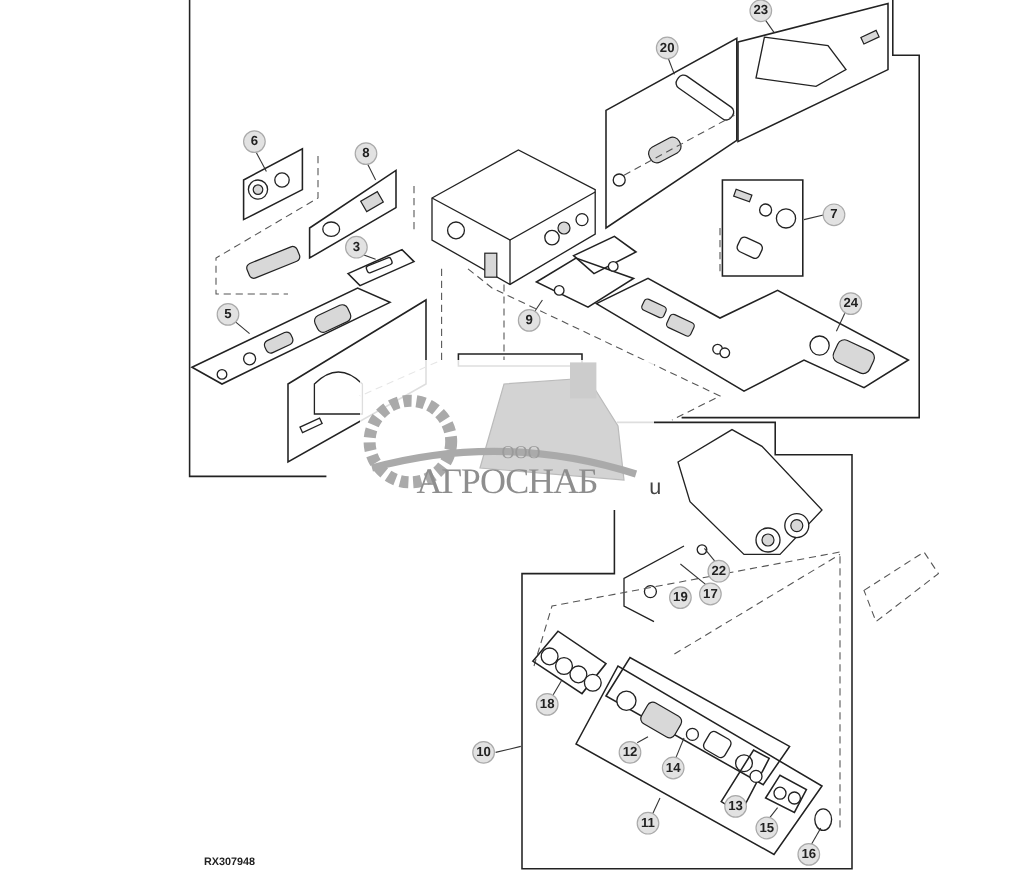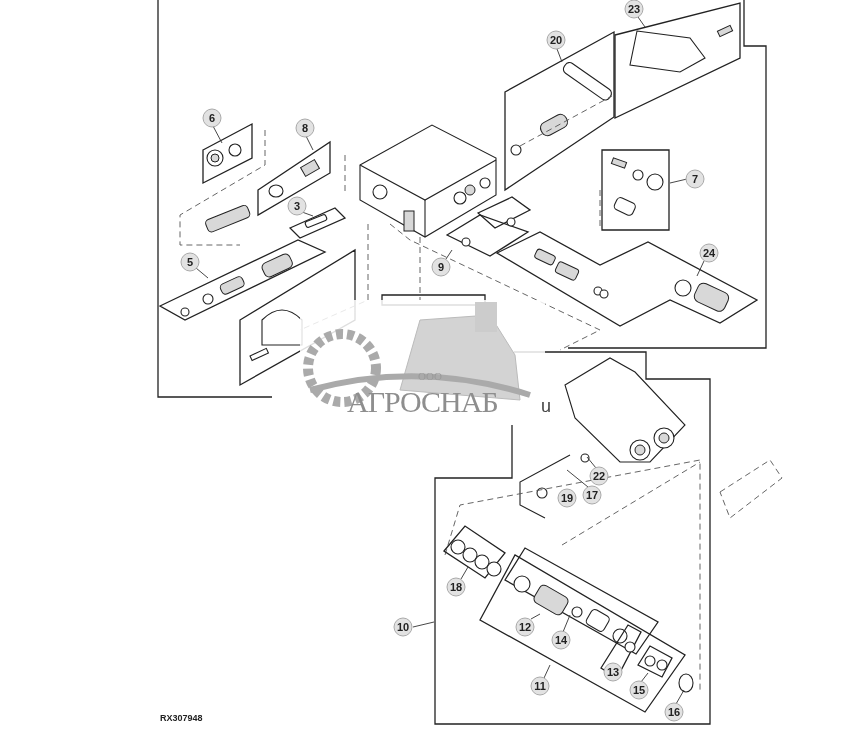--- a/index.html
+++ b/index.html
@@ -5,23 +5,23 @@
   html,body{margin:0;padding:0;background:#fff;}
   body{width:841px;height:731px;position:relative;overflow:hidden;font-family:"Liberation Sans",sans-serif;}
   svg{position:absolute;left:0;top:0;}
   .frame{fill:none;stroke:#222;stroke-width:1.3;}
   .dash{fill:none;stroke:#555;stroke-width:0.9;stroke-dasharray:6 4;}
   .part{fill:#fff;stroke:#222;stroke-width:1.1;}
   .partd{fill:#d8d8d8;stroke:#222;stroke-width:1;}
   .callout circle{fill:#e2e2e2;stroke:#aaa;stroke-width:1;}
   .callout text{font-family:"Liberation Sans",sans-serif;font-weight:bold;font-size:11px;fill:#222;text-anchor:middle;dominant-baseline:central;}
   .leader{stroke:#333;stroke-width:0.9;fill:none;}
-  .ref{position:absolute;left:160px;top:713px;font-size:9px;font-weight:bold;color:#222;font-family:"Liberation Sans",sans-serif;}
+  .ref{position:absolute;left:170px;top:713px;font-size:9px;font-weight:bold;color:#222;font-family:"Liberation Sans",sans-serif;}
   .wm-box{position:absolute;left:300px;top:300px;width:245px;height:125px;background:rgba(255,255,255,0.85);}
-  .wm-ooo{position:absolute;left:418px;top:370px;font-size:11px;color:#9a9a9a;font-family:"Liberation Serif",serif;}
+  .wm-ooo{position:absolute;left:418px;top:370px;font-size:15px;color:#9a9a9a;font-family:"Liberation Serif",serif;}
   .wm-name{position:absolute;left:335px;top:385px;font-size:30px;color:#8e8e8e;font-family:"Liberation Serif",serif;letter-spacing:-1px;margin-left:12px;}
   .wm-u{position:absolute;left:541px;top:396px;font-size:18px;color:#444;font-family:"Liberation Sans",sans-serif;}
 </style>
 </head>
 <body>
 
 <svg width="841" height="731" viewBox="0 0 841 731">
 
   <polyline class="frame" points="158,0 158,397 272,397"></polyline>
   <polyline class="frame" points="744,0 744,46 766,46 766,348 568,348"></polyline>

